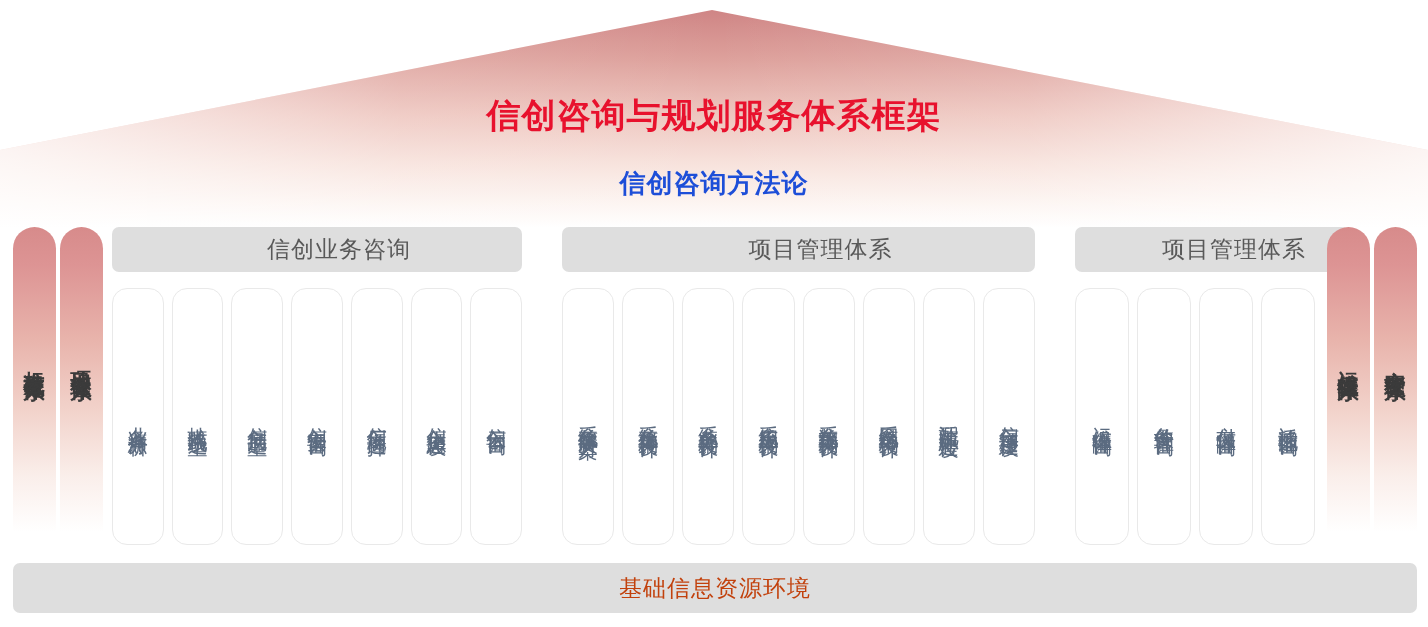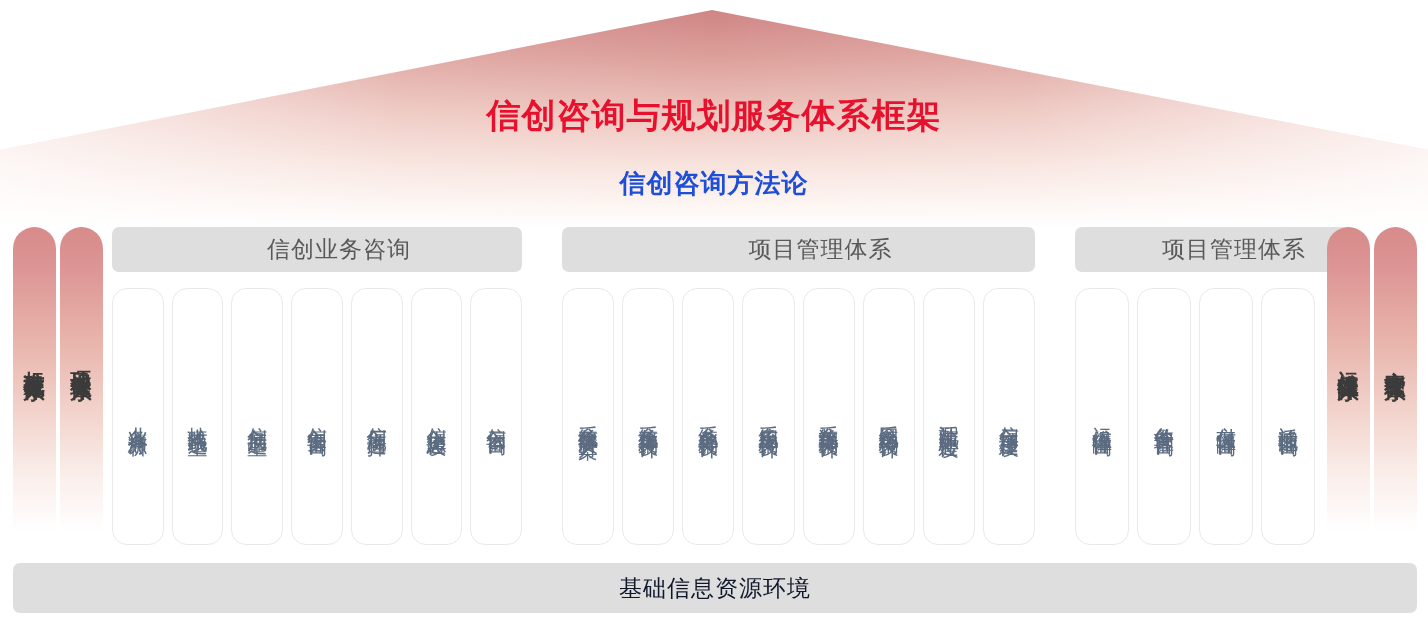--- a/index.html
+++ b/index.html
@@ -150,21 +150,21 @@
     left: 13px;
     top: 563px;
     width: 1404px;
     height: 50px;
     background: #dedede;
     border-radius: 7px;
     display: flex;
     align-items: center;
     justify-content: center;
     font-size: 23px;
-    color: #0f172a;
+    color: #c2410c;
     letter-spacing: 1px;
     z-index: 4;
   }
 </style>
 </head>
 <body>
 
 <div id="canvas">
 
   <div class="roof">

